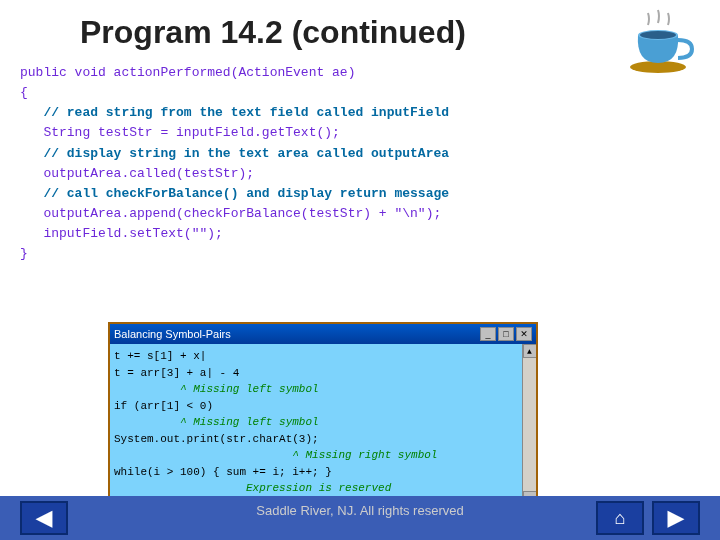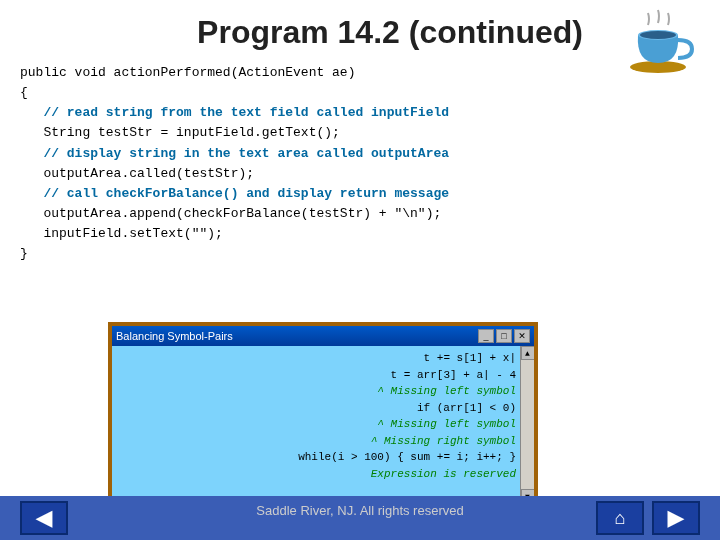--- a/index.html
+++ b/index.html
@@ -13,21 +13,21 @@
     }
 
     
     .page-title {
       font-size: 32px;
       font-weight: bold;
       color: #222;
       padding: 14px 20px 6px 80px;
       display: flex;
       align-items: center;
-      justify-content: center;
+      justify-content: flex-start;
     }
 
     .coffee-cup {
       width: 80px;
       height: 70px;
       position: absolute;
       top: 5px;
       right: 20px;
     }
 
@@ -43,33 +43,32 @@
     .code-line {
       white-space: pre;
     }
 
     .code-comment {
       color: #0369a1;
       font-weight: bold;
     }
 
     .code-normal {
-      color: #000000;
+      color: #6d28d9;
     }
 
     
     .window-screenshot {
       position: absolute;
       left: 108px;
       top: 322px;
       width: 430px;
       height: 185px;
-      border: 4px solid #a16207;
+      border: 2px solid #a16207;
       background: #f0f0f0;
-      text-align: right;
     }
 
     .window-titlebar {
       background: linear-gradient(to bottom, #0058c8, #003a9a);
       color: white;
       font-size: 11px;
       font-family: Arial, sans-serif;
       padding: 2px 4px;
       display: flex;
       align-items: center;
@@ -254,20 +253,21 @@
       <div class="window-ctrl-btn">✕</div>
     </div>
   </div>
   <div class="window-content">
     <div class="window-content-inner">
       <div class="win-line">t += s[1] + x|</div>
       <div class="win-line">t = arr[3] + a| - 4</div>
       <div class="win-line win-comment">          ^ Missing left symbol</div>
       <div class="win-line">if (arr[1] &lt; 0)</div>
       <div class="win-line win-comment">          ^ Missing left symbol</div>
+      <div class="win-line">System.out.print(str.charAt(3);</div>
       <div class="win-line win-comment">                           ^ Missing right symbol</div>
       <div class="win-line">while(i &gt; 100) { sum += i; i++; }</div>
       <div class="win-line win-comment">                    Expression is reserved</div>
     </div>
     <div class="win-scrollbar">
       <div class="win-scroll-up">▲</div>
       <div class="win-scroll-down">▼</div>
     </div>
   </div>
 </div>

